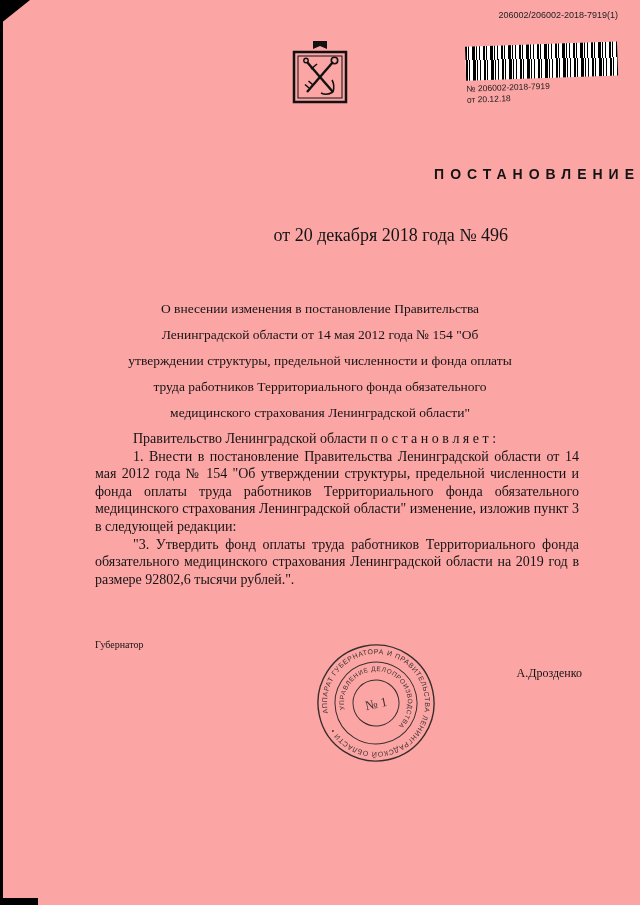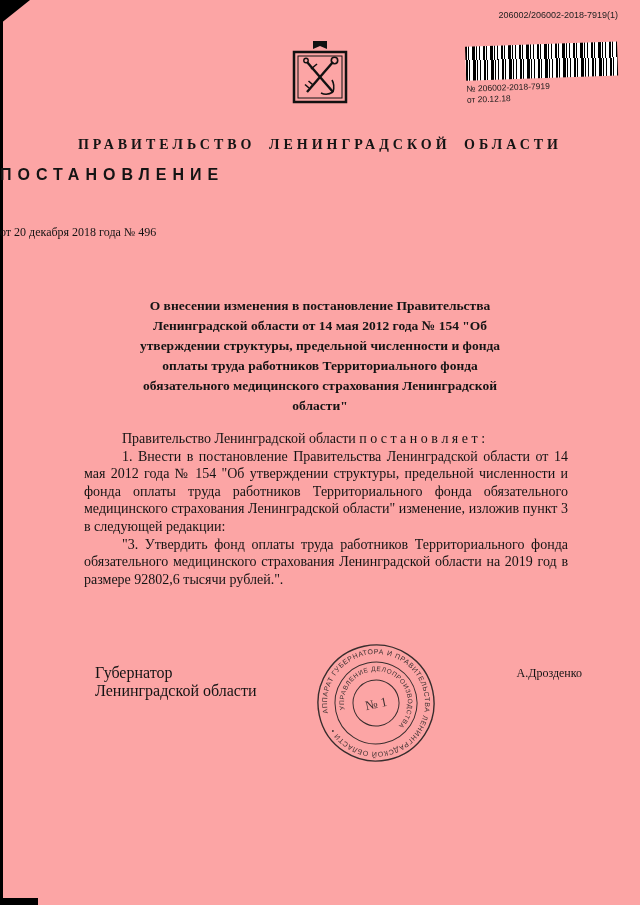--- a/index.html
+++ b/index.html
@@ -36,38 +36,38 @@
     color:#1a1a1a; margin-top:3px; }
   .barcode-date { font-family:"Liberation Sans", sans-serif; font-size:8.5px;
     color:#1a1a1a; margin-top:1px; }
 
   
   .emblem { position:absolute; left:287px; top:38px; width:66px; height:76px; }
 
   
   .org-title { position:absolute; top:137px; left:0; width:640px; text-align:center;
     font-weight:bold; font-size:14px; letter-spacing:4px; word-spacing:6px; }
-  .doc-type { position:absolute; top:166px; left:0; width:640px; text-align:left;
+  .doc-type { position:absolute; top:166px; left:0; width:640px; text-align:right;
     font-family:"Liberation Sans", sans-serif; font-weight:bold;
-    font-size:16px; letter-spacing:6px; }
-  .date-line { position:absolute; top:225px; left:0; width:508px; text-align:left;
-    font-size:12px; }
+    font-size:14px; letter-spacing:6px; }
+  .date-line { position:absolute; top:225px; left:0; width:508px; text-align:right;
+    font-size:18px; }
 
   
   .subject { position:absolute; top:296px; left:125px; width:390px;
-    text-align:center; font-weight:bold; font-size:13.5px; line-height:20px; }
+    text-align:center; font-weight:normal; font-size:13.5px; line-height:26px; }
 
   
-  .body-text { position:absolute; top:430px; left:84px; width:484px;
+  .body-text { position:absolute; top:430px; left:95px; width:484px;
     font-size:14px; line-height:17.6px; text-align:justify; }
   .body-text p { margin:0; text-indent:38px; }
 
   
-  .sig-position { position:absolute; top:664px; left:95px;
-    font-size:16px; line-height:18px; }
+  .sig-position { position:absolute; top:636px; left:95px;
+    font-size:10px; line-height:18px; }
   .sig-name { position:absolute; top:666px; right:58px; font-size:12px; }
 
   
   .stamp { position:absolute; left:313px; top:640px; width:126px; height:126px;
     transform:rotate(-12deg); opacity:0.88; }
   .stamp svg text { font-family:"Liberation Sans", sans-serif; fill:#1d1d1d; }
 </style>
 </head>
 <body>
 
@@ -95,35 +95,33 @@
         <circle cx="47.5" cy="22.5" r="3.2" stroke-width="1.6"></circle>
         <path d="M22,50 l-4,-3.5 M25.5,46.5 l-4,-3.5" stroke-width="1.6"></path>
         <line x1="20" y1="24" x2="46" y2="54" stroke-width="2.4"></line>
         <path d="M24,31 l6,-5" stroke-width="1.6"></path>
         <path d="M46,54 q-6,4 -12,1 M46,54 q2,-7 -1,-12" stroke-width="1.6"></path>
         <circle cx="19" cy="22.5" r="2.2" stroke-width="1.4"></circle>
       </g>
     </svg>
   </div>
 
-  <div class="org-title">ПРАВИТЕЛЬСТВО ЛЕНИНГРАДСКОЙ ОБЛАСТИ</div>
   <div class="doc-type">ПОСТАНОВЛЕНИЕ</div>
   <div class="date-line">от 20 декабря 2018 года № 496</div>
 
   <div class="subject">О внесении изменения в постановление Правительства Ленинградской области от 14 мая 2012 года № 154 "Об утверждении структуры, предельной численности и фонда оплаты труда работников Территориального фонда обязательного медицинского страхования Ленинградской области"</div>
 
   <div class="body-text">
     <p>Правительство Ленинградской области  п о с т а н о в л я е т :</p>
     <p>1. Внести в постановление Правительства Ленинградской области от 14 мая 2012 года № 154 "Об утверждении структуры, предельной численности и фонда оплаты труда работников Территориального фонда обязательного медицинского страхования Ленинградской области" изменение, изложив пункт 3 в следующей редакции:</p>
     <p>"3. Утвердить фонд оплаты труда работников Территориального фонда обязательного медицинского страхования Ленинградской области на 2019 год в размере 92802,6 тысячи рублей.".</p>
   </div>
 
   <div class="sig-position">
     <div>Губернатор</div>
-    <div>Ленинградской области</div>
   </div>
   <div class="sig-name">А.Дрозденко</div>
 
   <div class="stamp">
     <svg width="126" height="126" viewBox="0 0 126 126">
       <defs>
         <path id="stampOuterPath" d="M 14,63 A 49,49 0 1 1 112,63 A 49,49 0 1 1 14,63"></path>
         <path id="stampInnerPath" d="M 31,63 A 32,32 0 1 1 95,63 A 32,32 0 1 1 31,63"></path>
       </defs>
       <g stroke="#1d1d1d" fill="none">

